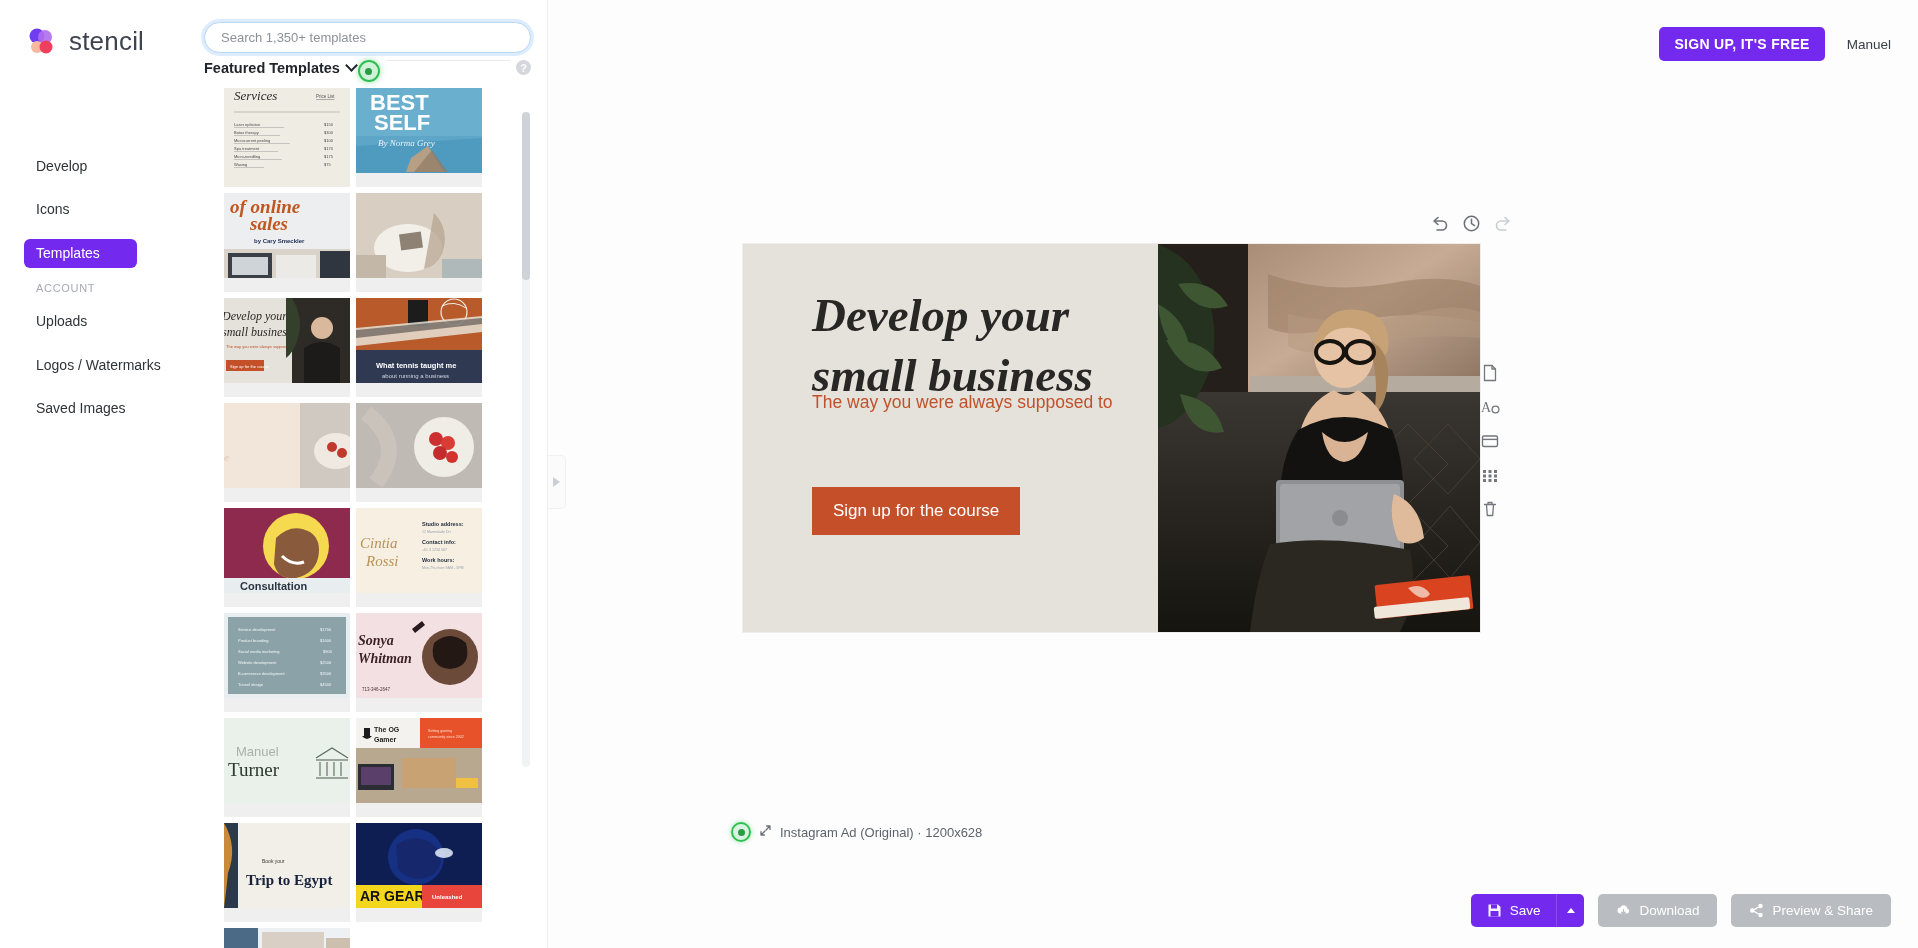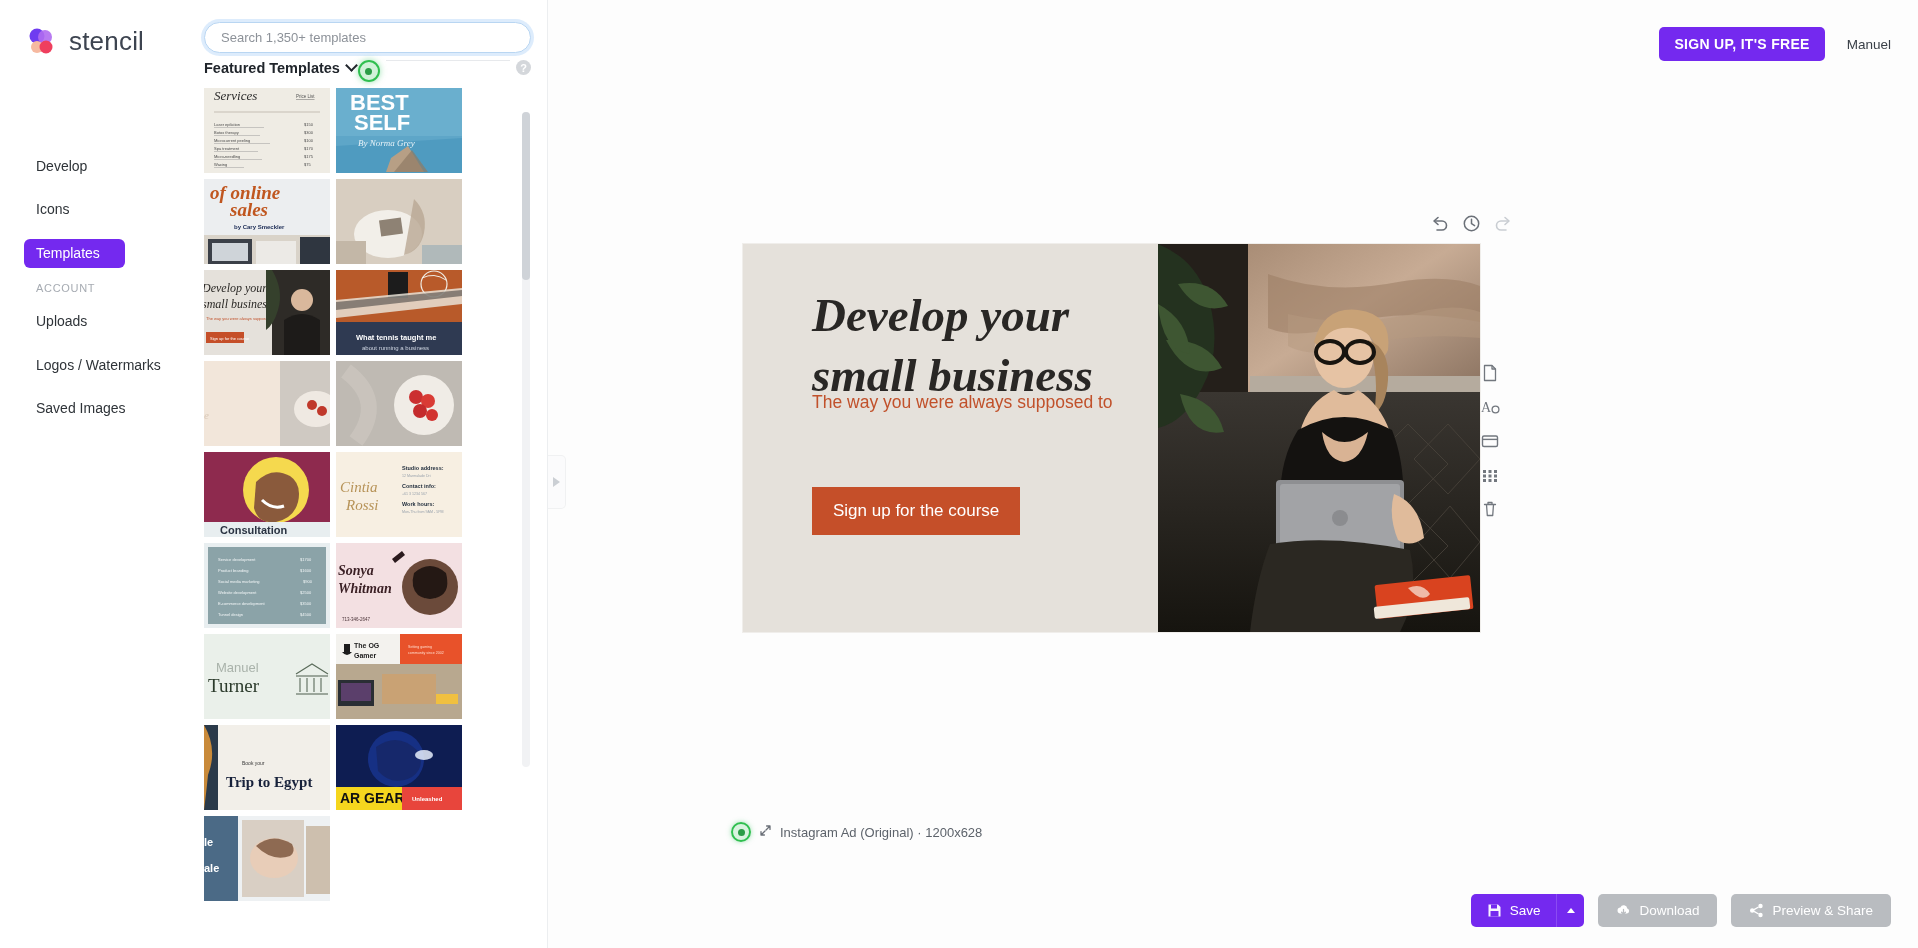--- a/index.html
+++ b/index.html
@@ -78,39 +78,40 @@
     flex: 0 0 15px; font-weight: bold;
   }
 
   
   .nav { position: absolute; left: 24px; top: 152px; width: 160px; }
   .nav-item {
     font-size: 14px; color: #2e3338;
     padding: 7px 12px; border-radius: 6px; margin-bottom: 14px;
     cursor: pointer; line-height: 1.1;
   }
-  .nav-item.active { background: #7429ef; color: #ffffff; width: 101px; }
+  .nav-item.active { background: #7429ef; color: #ffffff; width: 113px; }
   .nav-section {
     font-size: 11px; color: #a6abb2; letter-spacing: .7px;
     padding: 0 12px; margin: 8px 0 13px;
   }
 
   
   .tpl-scroller {
     position: absolute; left: 204px; top: 88px;
     width: 327px; height: 860px;
     overflow: hidden;
   }
   .tpl-grid {
     display: grid; grid-template-columns: 126px 126px;
     gap: 6px 6px; width: 258px;
   }
   .tpl {
-    width: 126px; height: 85px; overflow: hidden; position: relative;
+    width: 126px; height: 99px; overflow: hidden; position: relative;
     background: #efefef;
+    margin-left: 20px;
   }
 
   
   .scrollbar {
     position: absolute; left: 522px; top: 112px;
     width: 8px; height: 655px;
     background: #f1f2f4; border-radius: 4px;
   }
   .scrollbar-thumb {
     position: absolute; left: 0; top: 0;

